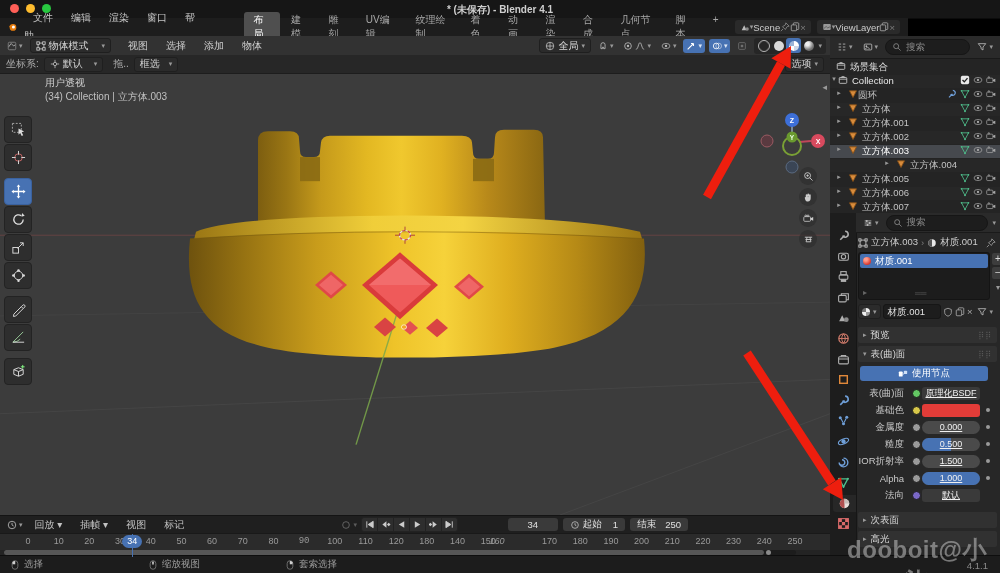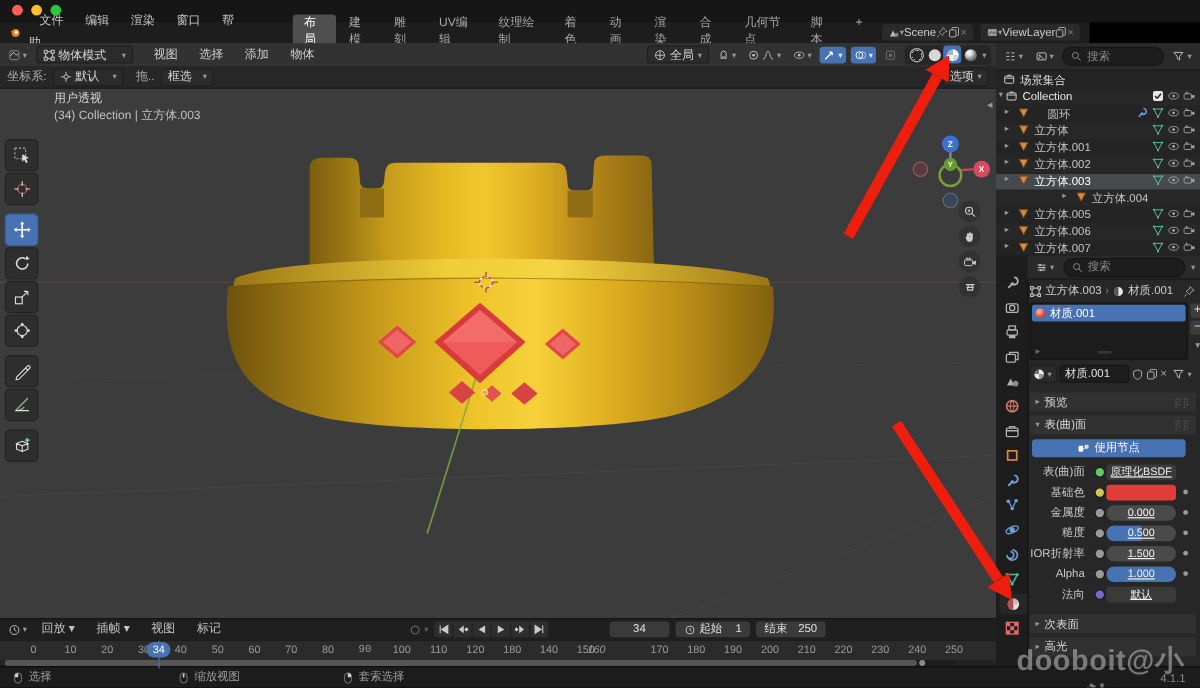--- a/index.html
+++ b/index.html
@@ -84,20 +84,21 @@
   #arrows{left:0;top:0;width:1000px;height:573px;z-index:50;pointer-events:none;}
   svg{display:block;}
 </style>
 </head>
 <body>
 
 <div id="titlebar" class="abs">
   <div class="tl" style="left:10px;background:#ff5f57"></div>
   <div class="tl" style="left:26px;background:#febc2e"></div>
   <div class="tl" style="left:42px;background:#28c840"></div>
+  <div id="title-text">* (未保存) - Blender 4.1</div>
 </div>
 
 <div id="menubar" class="abs">
   <span class="mini" style="margin:0 6px 0 8px">
     <svg viewBox="0 0 12 12">
         <circle cx="6" cy="6.5" r="4" fill="#e87d0d"></circle>
         <circle cx="6.5" cy="6" r="1.8" fill="#fff"></circle>
         <path d="M1 4.5 L5 5.5 L3 7 Z" fill="#e87d0d"></path>
       </svg>
   </span>
@@ -672,21 +673,21 @@
           </span>
         </span>
       </div>
       <div class="ol-row" style="top: 30px;">
         <span style="width:18px;text-align:center;color:#999;font-size:7px">▸</span>
         <span class="mini">
           <svg viewBox="0 0 12 12">
             <path d="M1.8 2.2 H10.2 L6 10.2 Z" fill="#d88c3c" stroke="#8a5016"></path>
           </svg>
         </span>
-        <span style="margin-left:15px">圆环</span>
+        <span style="margin-left:0">圆环</span>
         <span class="ol-icons">
           <span class="mini">
             <svg viewBox="0 0 12 12">
               <path d="M2.4 10 L6.6 5.8 M7 1.6 a3 3 0 1 1-2.6 4.6" stroke="#6f9fd8" fill="none" stroke-width="1.5"></path>
             </svg>
           </span>
           <span class="mini">
             <svg viewBox="0 0 12 12">
               <path d="M1.8 2.2 H10.2 L6 10.2 Z" fill="none" stroke="#4fc08d"></path>
               <circle cx="1.8" cy="2.2" r="1" fill="#4fc08d"></circle>

